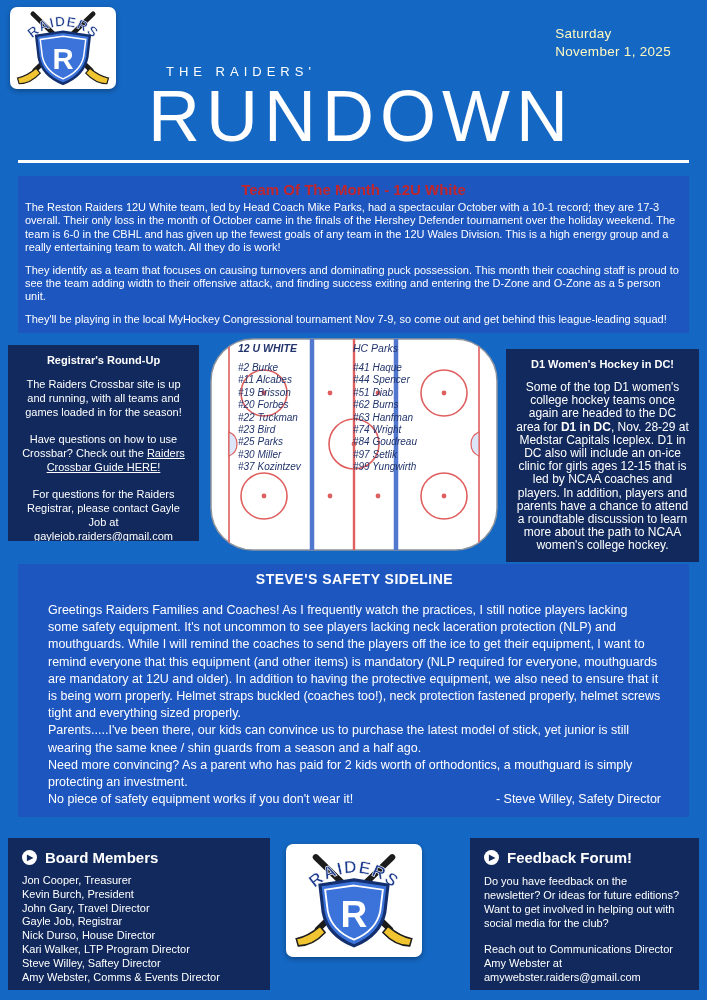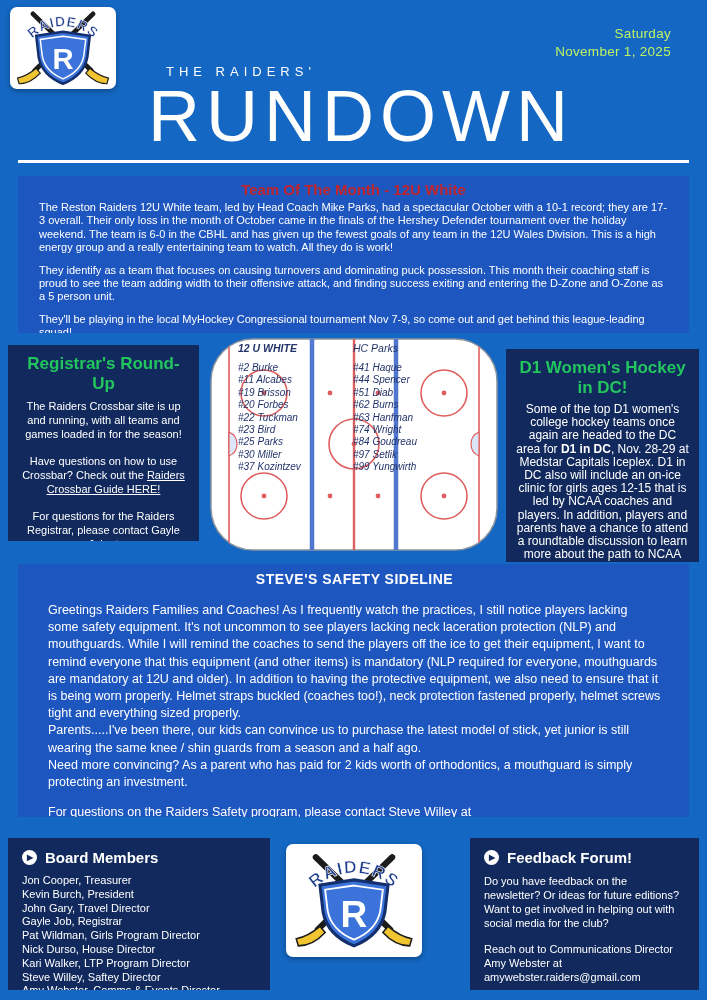--- a/index.html
+++ b/index.html
@@ -6,35 +6,35 @@
   html,body{background:#0c1430}
   .page{position:relative;width:707px;height:1000px;margin:0 auto;background:#1467c2;
         font-family:"Liberation Sans",sans-serif;overflow:hidden}
   .abs{position:absolute}
 
   
   .logo-card{background:#fff;border-radius:7px;box-shadow:0 2px 5px rgba(0,0,0,.3);
              display:flex;align-items:center;justify-content:center}
   .logo-top{left:10px;top:7px;width:106px;height:82px}
   .logo-bottom{left:286px;top:844px;width:136px;height:113px}
-  .issue-date{right:36px;top:25px;text-align:right;color:#bef264;font-size:13.5px;line-height:1.35;letter-spacing:.3px}
+  .issue-date{right:36px;top:25px;text-align:left;color:#fef9c3;font-size:13.5px;line-height:1.35;letter-spacing:.3px}
   .kicker{left:166px;top:64px;color:#fff;font-size:13px;letter-spacing:5px}
   .masthead-title{left:148px;top:80px;color:#fff;font-size:72px;letter-spacing:6px;line-height:1;font-weight:400}
   .rule{left:18px;top:160px;width:671px;height:3px;background:#fff}
 
   
-  .team-box{left:18px;top:176px;width:671px;height:157px;background:#1e56c0;color:#fff;padding:5px 21px;overflow:hidden}
+  .team-box{left:18px;top:176px;width:671px;height:157px;background:#1e56c0;color:#fff;padding:5px 7px;overflow:hidden}
   .team-title{color:#c1262d;font-size:15px;font-weight:bold;text-align:center;margin-bottom:3px}
   .team-box p{font-size:11px;line-height:13.4px;margin-bottom:9px}
 
   
   .side-box{background:#11295c;color:#fff;text-align:center;padding:9px 10px;overflow:hidden}
   .registrar-box{left:8px;top:345px;width:191px;height:196px}
   .d1-box{left:506px;top:349px;width:193px;height:213px}
-  .side-title{color:#22c55e;font-size:17px;font-weight:bold;margin-bottom:5px}
+  .side-title{color:#ffffff;font-size:11px;font-weight:bold;margin-bottom:11px}
   .registrar-box p{font-size:11px;line-height:14px;margin-bottom:13px}
   .d1-box p{font-size:12px;line-height:13.2px;margin-bottom:11px}
   .link,.u{color:inherit;text-decoration:underline;cursor:pointer}
 
   
   .rink{left:208px;top:336px;width:292px;height:217px}
   .rink-svg{position:absolute;left:0;top:0}
   .roster{position:absolute;text-align:left;color:#22346b;font-style:italic}
   .roster-left{left:30px;top:6px;width:135px}
   .roster-right{left:145px;top:6px;width:115px}
@@ -177,33 +177,36 @@
     <h3 class="side-title">D1 Women's Hockey in DC!</h3>
     <p><span>Some of the top D1 women's college hockey teams once again are headed to the DC area for </span><b>D1 in DC</b><span>,  Nov. 28-29 at Medstar Capitals Iceplex. D1 in DC also will include an on-ice clinic for girls ages 12-15 that is led by NCAA coaches and players. In addition, players and parents have a chance to attend a roundtable discussion to learn more about the path to NCAA women's college hockey.</span></p>
     <p><span>Tickets are </span><span class="u">on sale</span><span> now!</span></p>
   </section>
 
   <section class="abs safety-box">
     <h2 class="safety-title">STEVE'S SAFETY SIDELINE</h2>
     <p>Greetings Raiders Families and Coaches!  As I frequently watch the practices, I still notice players lacking some safety equipment. It's not uncommon to see players lacking neck laceration protection (NLP) and mouthguards. While I will remind the coaches to send the players off the ice to get their equipment, I want to remind everyone that this equipment (and other items) is mandatory (NLP required for everyone, mouthguards are mandatory at 12U and older). In addition to having the protective equipment, we also need to ensure that it is being worn properly. Helmet straps buckled (coaches too!), neck protection fastened properly, helmet screws tight and everything sized properly.</p>
     <p>Parents.....I've been there, our kids can convince us to purchase the latest model of stick, yet junior is still wearing the same knee / shin guards from a season and a half ago.</p>
     <p>Need more convincing? As a parent who has paid for 2 kids worth of orthodontics, a mouthguard is simply protecting an investment.</p>
+    <div class="sig-row">
+      <p>No piece of safety equipment works if you don't wear it!</p>
+      <span class="sig">-  Steve Willey, Safety Director</span>
+    </div>
     <p class="safety-contact">For questions on the Raiders Safety program, please contact Steve Willey at safetydirector@restonraiders.com</p>
   </section>
 
   <section class="abs bottom-box board-box">
     <div class="panel-title-row">
       <span class="arrow-icon">▶</span>
       <span>Board Members</span>
     </div>
     <div class="member">Jon Cooper, Treasurer</div>
     <div class="member">Kevin Burch, President</div>
     <div class="member">John Gary, Travel Director</div>
     <div class="member">Gayle Job, Registrar</div>
-    <div class="member">Pat Wildman, Girls Program Director</div>
     <div class="member">Nick Durso, House Director</div>
     <div class="member">Kari Walker, LTP Program Director</div>
     <div class="member">Steve Willey, Saftey Director</div>
     <div class="member">Amy Webster, Comms &amp; Events Director</div>
   </section>
 
   <div class="abs logo-card logo-bottom">
     <svg viewBox="0 0 120 96" width="124" height="99">
         <use href="#raiders-logo-sym"></use>
       </svg>

